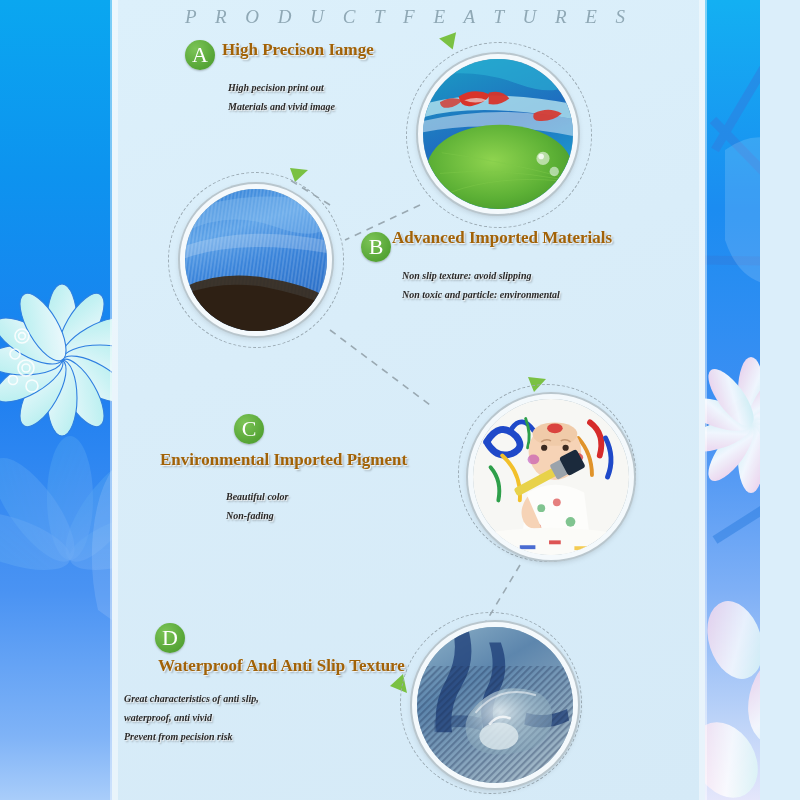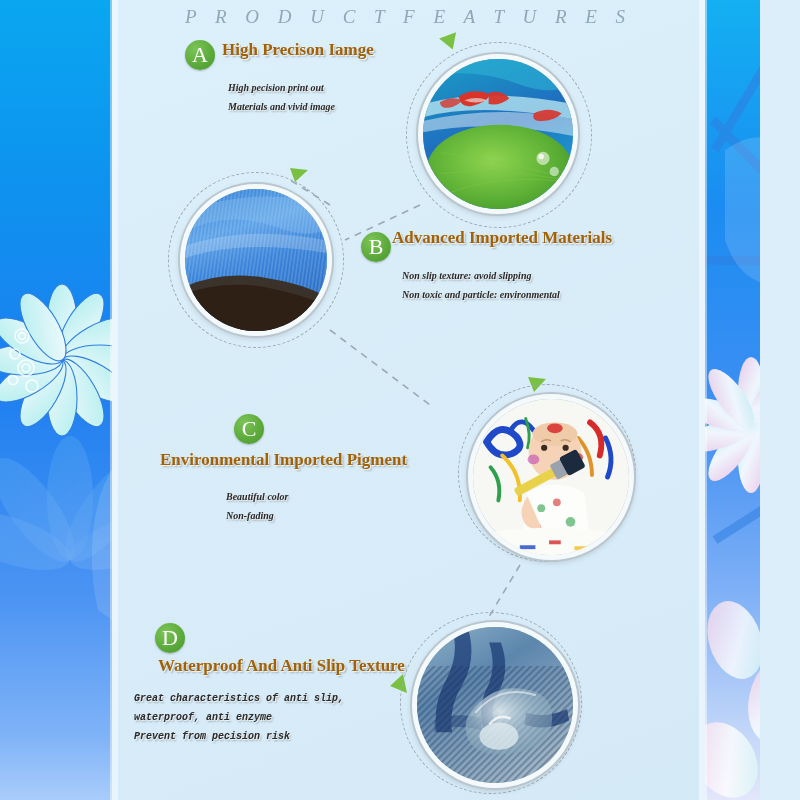--- a/index.html
+++ b/index.html
@@ -382,19 +382,19 @@
 
       <path d="M56,86 q26,-32 64,-20 q22,8 18,34 q-6,26 -42,30 q-36,4 -44,-16 q-6,-16 4,-28 z" fill="url(#drop)"></path>
       <path d="M60,88 q26,-30 62,-18" stroke="#ffffff" stroke-width="2" fill="none" opacity=".5"></path>
       <ellipse cx="84" cy="112" rx="20" ry="14" fill="#e6f0f2" opacity=".72"></ellipse>
       <path d="M74,100 q10,-12 22,-6" stroke="#ffffff" stroke-width="2.4" fill="none" opacity=".75"></path>
     </svg>
   </div>
 
   <div class="badge" style="left:155px;top:623px;">D</div>
   <div class="heading" style="left:118px;top:656px;margin-left:40px;">Waterproof And Anti Slip Texture</div>
-  <div class="body" style="left:134px;top:689px;font-family:Liberation Mono, monospace;">
+  <div class="body" style="left:124px;top:689px;">
     <div>Great characteristics of anti slip,</div>
-    <div>waterproof, anti enzyme</div>
+    <div>waterproof, anti vivid</div>
     <div>Prevent from pecision risk</div>
   </div>
 
 </div>
 
 </body></html>

